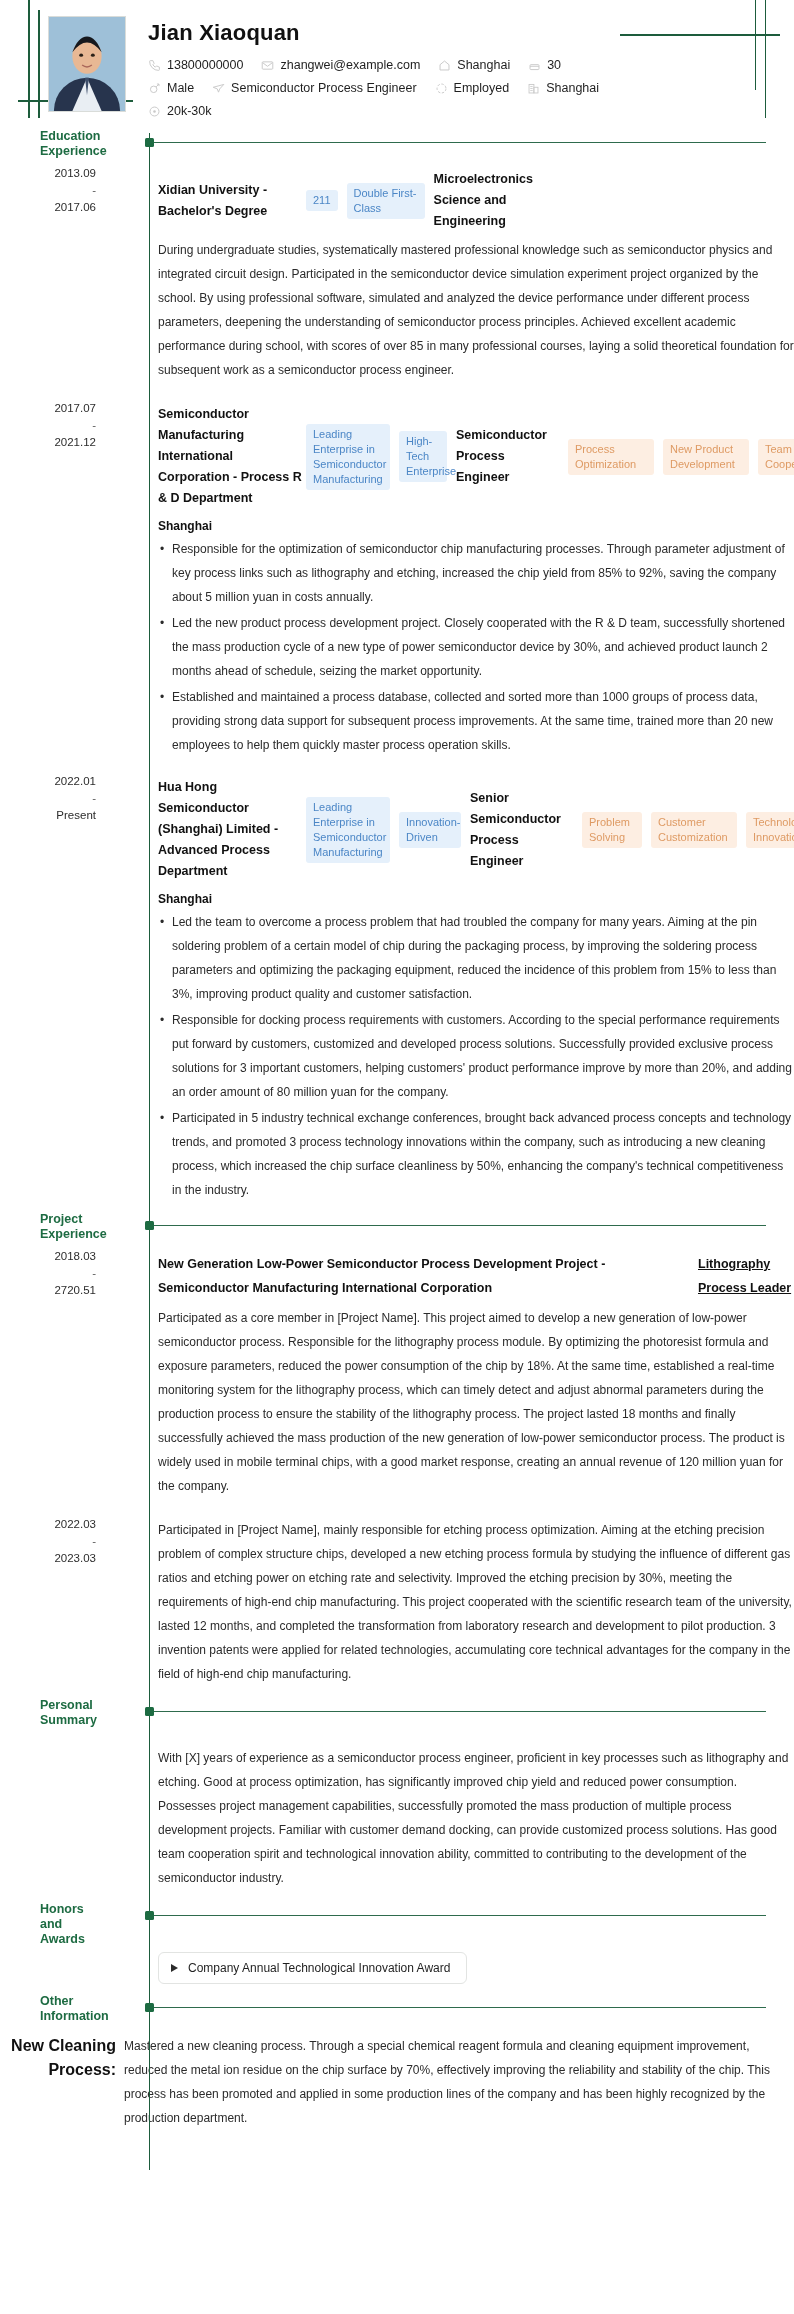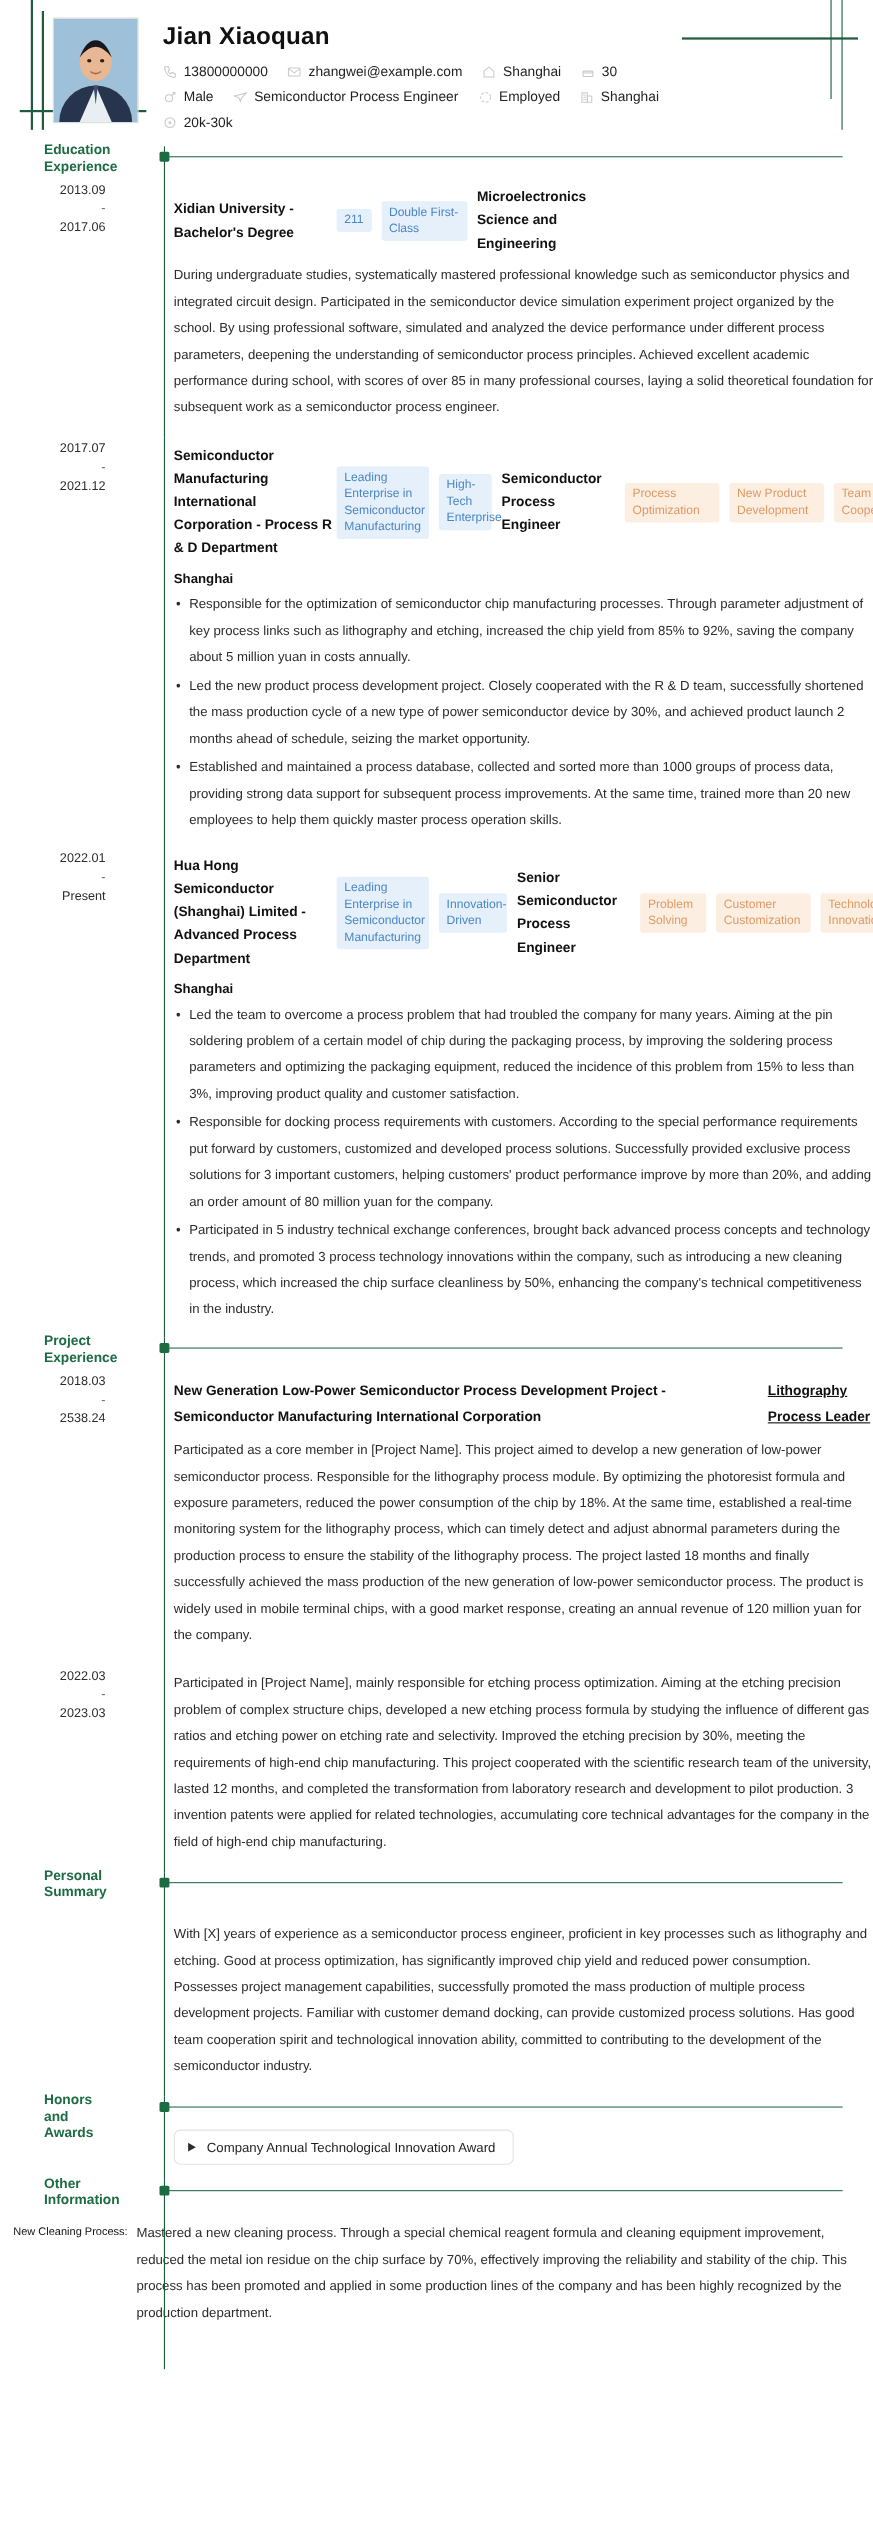--- a/index.html
+++ b/index.html
@@ -92,34 +92,34 @@
 
   .para { font-size: 12px; line-height: 24px; color: #2b2b2b; margin: 4px 0 12px 0; }
 
   
   .proj-head { display: flex; padding: 6px 0 2px 0; }
   .proj-name { flex: 1; font-size: 12.5px; font-weight: bold; line-height: 24px; color: #111; padding-right: 14px; }
   .proj-role { flex: 0 0 96px; width: 96px; font-size: 12.5px; font-weight: bold; line-height: 24px; color: #111; text-decoration: underline; }
 
   
   .award-box {
-    display: inline-flex; align-items: center; margin: 0 0 10px 0;
+    display: inline-flex; align-items: center; margin: 16px 0 10px 0;
     border: 1px solid #e2e4e2; border-radius: 6px; padding: 8px 16px 8px 12px;
     background: #fff;
   }
   .award-tri {
     width: 0; height: 0; border-left: 7px solid #2b2b2b;
     border-top: 4.5px solid transparent; border-bottom: 4.5px solid transparent;
     margin-right: 10px;
   }
   .award-text { font-size: 12px; color: #1f1f1f; }
 
   
   .other-row { display: flex; padding: 6px 0 14px 0; }
-  .other-label { flex: 0 0 124px; width: 124px; text-align: right; padding-right: 8px; font-size: 10px; font-weight: normal; line-height: 24px; color: #111; }
+  .other-label { flex: 0 0 124px; width: 124px; text-align: right; padding-right: 8px; font-size: 16px; font-weight: bold; line-height: 24px; color: #111; }
   .other-text { flex: 1; font-size: 12px; line-height: 24px; color: #2b2b2b; }
 
   .pad-b { height: 26px; }
 </style>
 </head>
 <body>
 
 <div class="deco deco-blob"></div>
 <div class="deco deco-blob2"></div>
 <div class="deco deco-tl-v"></div>
@@ -330,21 +330,21 @@
   <div class="sec-head">
     <div class="sec-title">Project Experience</div>
     <div class="sec-line"></div>
     <div class="sec-dot"></div>
   </div>
 
   <div class="entry">
     <div class="date-col">
       <span>2018.03</span>
       <span class="dash">-</span>
-      <span>2538.24</span>
+      <span>2720.51</span>
     </div>
     <div class="body-col">
       <div class="proj-head">
         <div class="proj-name">New Generation Low-Power Semiconductor Process Development Project - Semiconductor Manufacturing International Corporation</div>
         <div class="proj-role">Lithography Process Leader</div>
       </div>
       <div class="para">Participated as a core member in [Project Name]. This project aimed to develop a new generation of low-power semiconductor process. Responsible for the lithography process module. By optimizing the photoresist formula and exposure parameters, reduced the power consumption of the chip by 18%. At the same time, established a real-time monitoring system for the lithography process, which can timely detect and adjust abnormal parameters during the production process to ensure the stability of the lithography process. The project lasted 18 months and finally successfully achieved the mass production of the new generation of low-power semiconductor process. The product is widely used in mobile terminal chips, with a good market response, creating an annual revenue of 120 million yuan for the company.</div>
     </div>
   </div>
 

